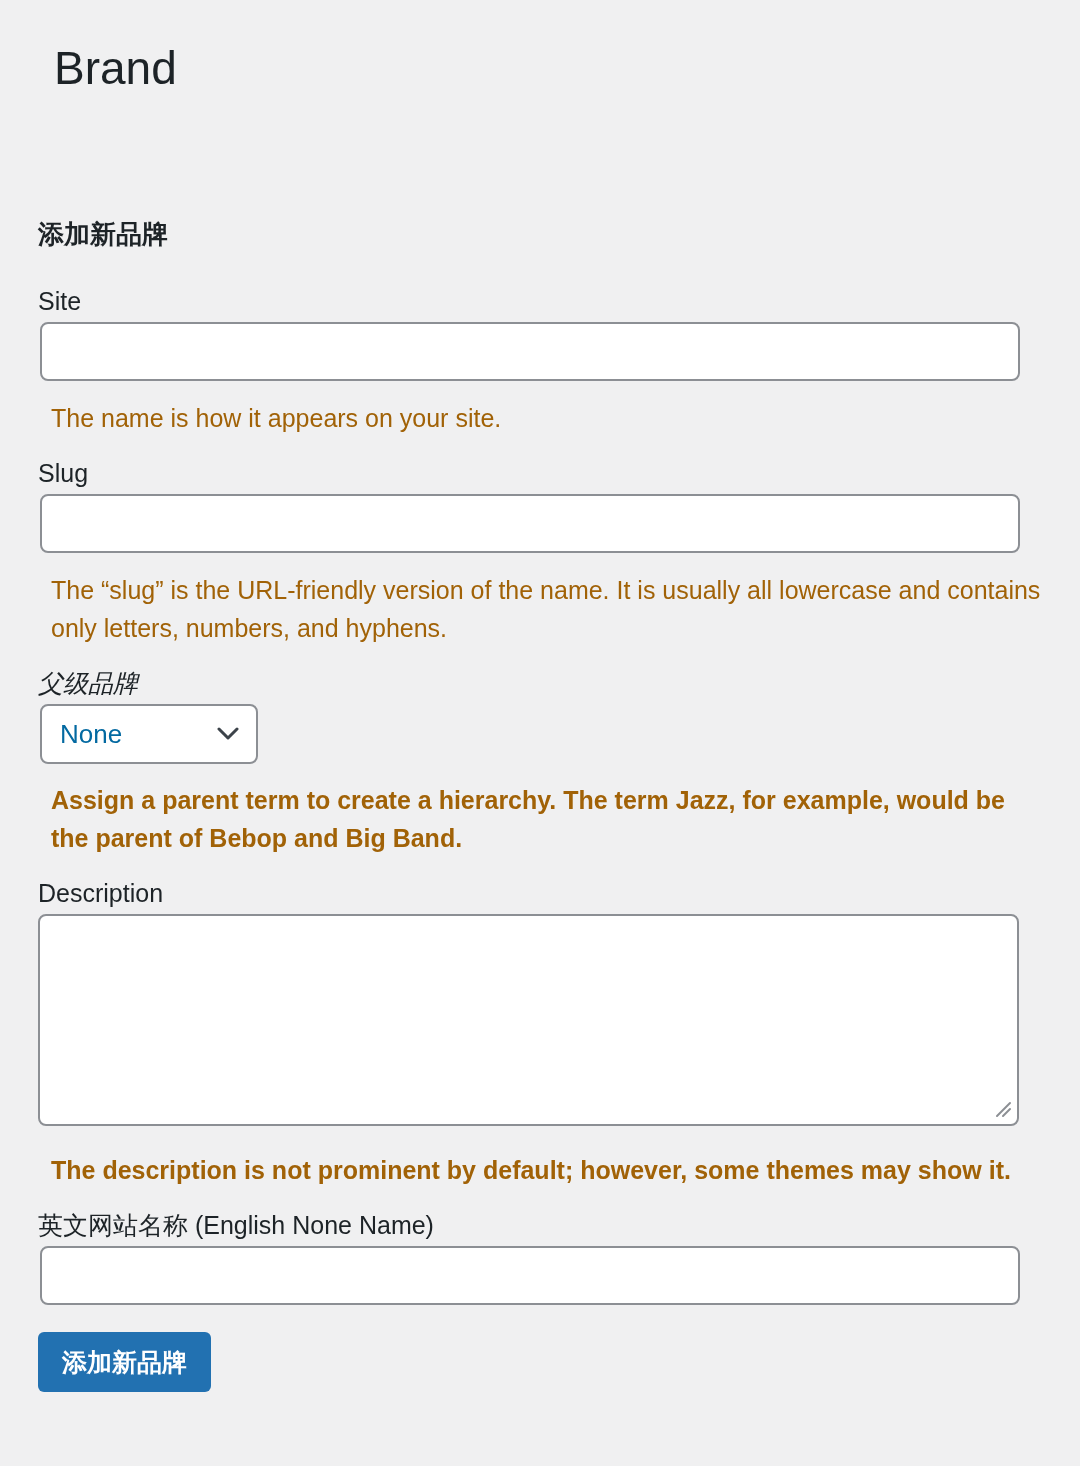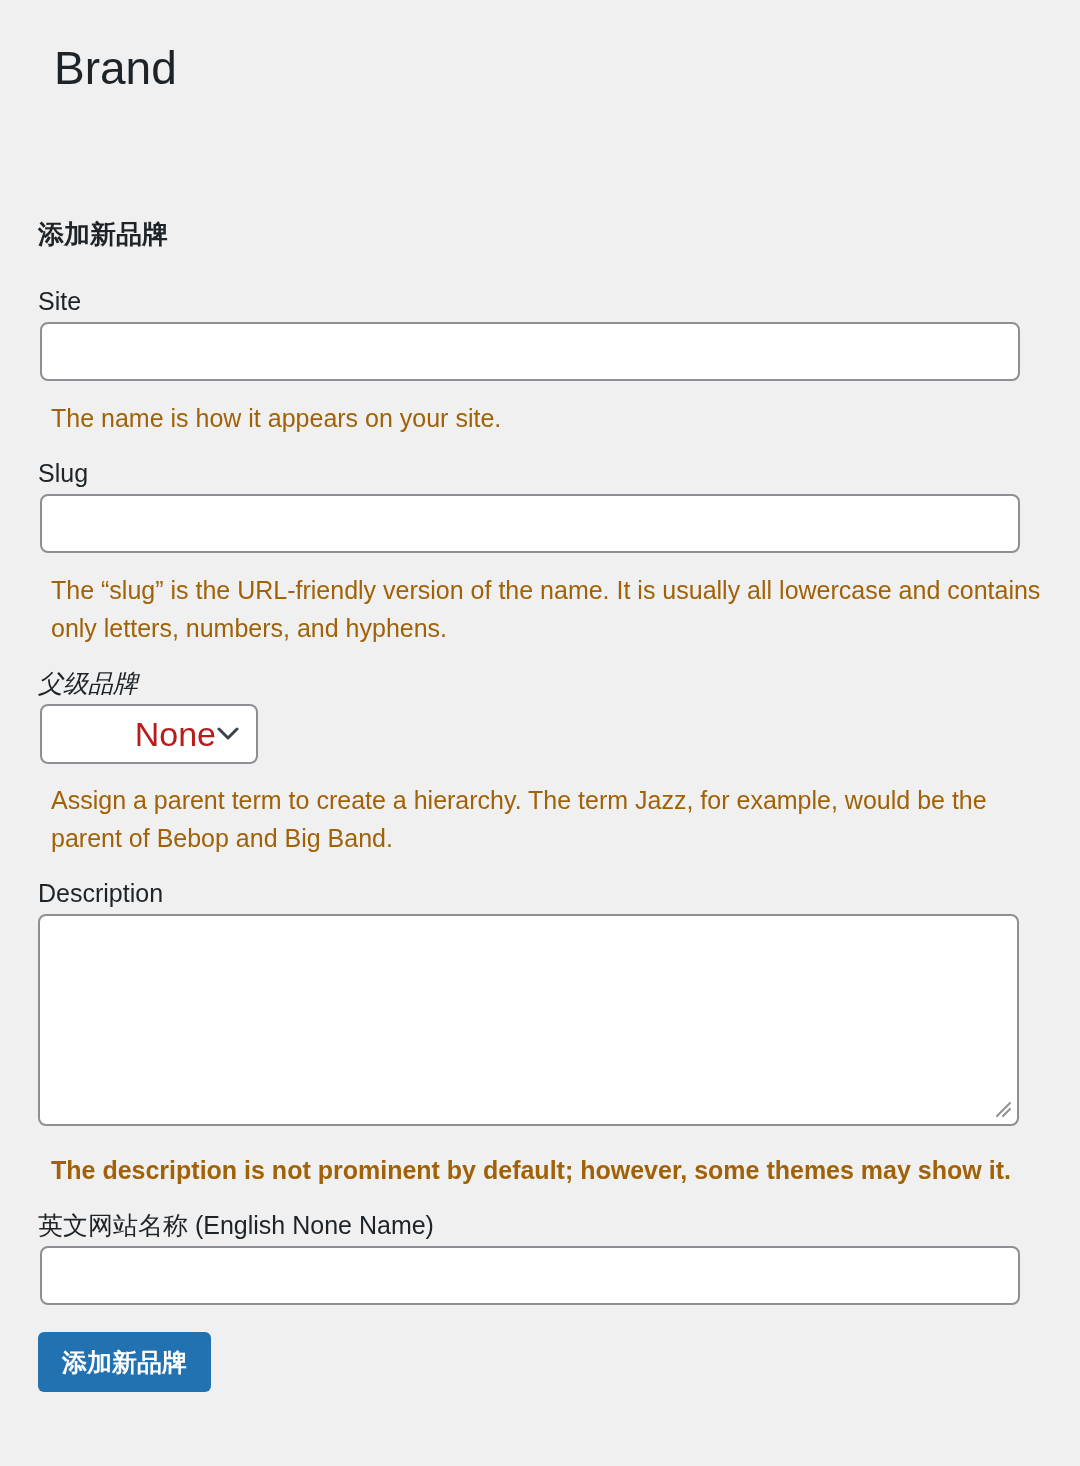--- a/index.html
+++ b/index.html
@@ -76,23 +76,22 @@
       border: 2px solid #8c8f94;
       border-radius: 8px;
       background: #ffffff;
       display: flex;
       align-items: center;
       padding: 0 16px 0 18px;
       cursor: pointer;
     }
     .select-value {
       flex: 1;
-      font-size: 34px;
-      color: #b91c1c;
-      text-align: right;
+      font-size: 26px;
+      color: #0369a1;
     }
     .chevron {
       width: 24px;
       height: 24px;
       display: flex;
       align-items: center;
       justify-content: center;
     }
     .textarea-box {
       position: absolute;
@@ -152,21 +151,21 @@
 
   <label class="field-label" style="top:666px;font-style:italic;">父级品牌</label>
   <div class="select-box">
     <span class="select-value">None</span>
     <span class="chevron">
       <svg width="22" height="14" viewBox="0 0 22 14">
         <polyline points="2,2 11,11 20,2" fill="none" stroke="#3c434a" stroke-width="3" stroke-linecap="round" stroke-linejoin="round"></polyline>
       </svg>
     </span>
   </div>
-  <p class="help" style="top:768px;">Assign a parent term to create a hierarchy. The term Jazz, for example, would be the parent of Bebop and Big Band.</p>
+  <p class="help" style="top:768px;font-weight:bold;">Assign a parent term to create a hierarchy. The term Jazz, for example, would be the parent of Bebop and Big Band.</p>
 
   <label class="field-label" style="top:876px;">Description</label>
   <textarea class="textarea-box" style=""></textarea>
   <span class="resize-handle">
     <svg width="18" height="18" viewBox="0 0 18 18">
       <line x1="3" y1="16" x2="16" y2="3" stroke="#8c8f94" stroke-width="2" stroke-linecap="round"></line>
       <line x1="9" y1="16" x2="16" y2="9" stroke="#8c8f94" stroke-width="2" stroke-linecap="round"></line>
     </svg>
   </span>
   <p class="help" style="top:1138px;font-weight:bold;">The description is not prominent by default; however, some themes may show it.</p>

